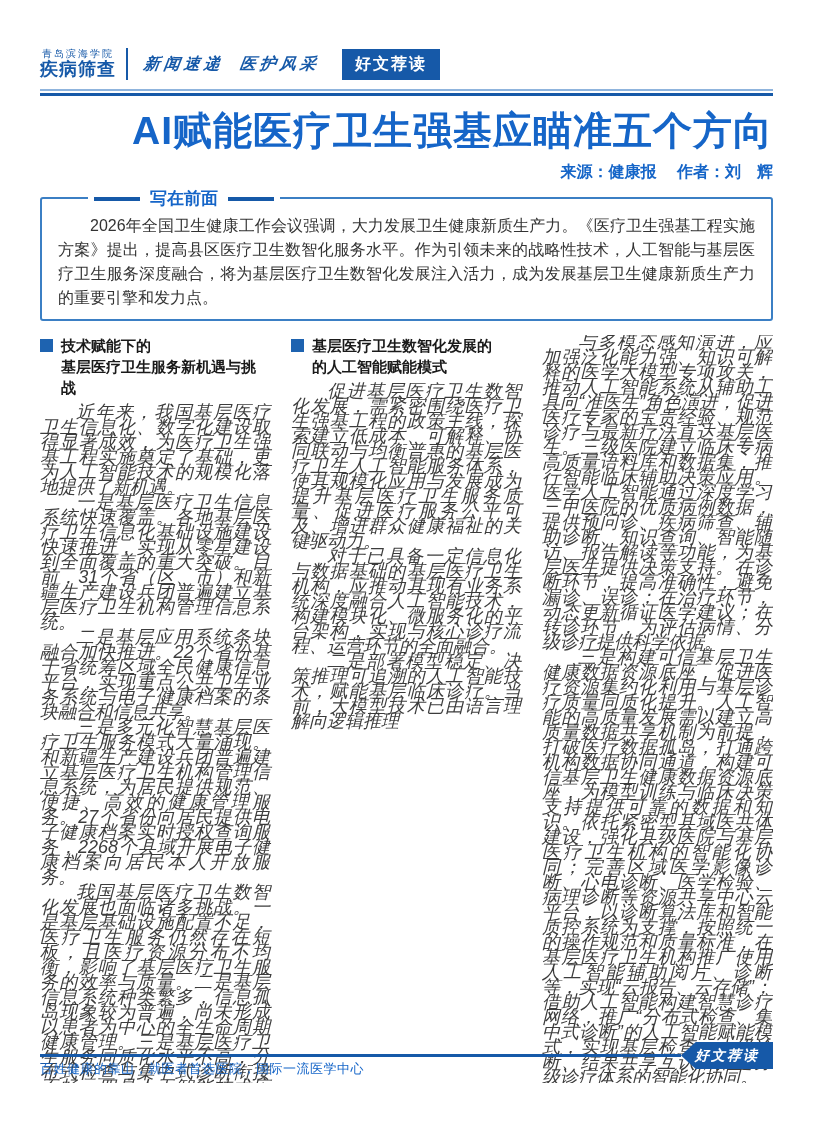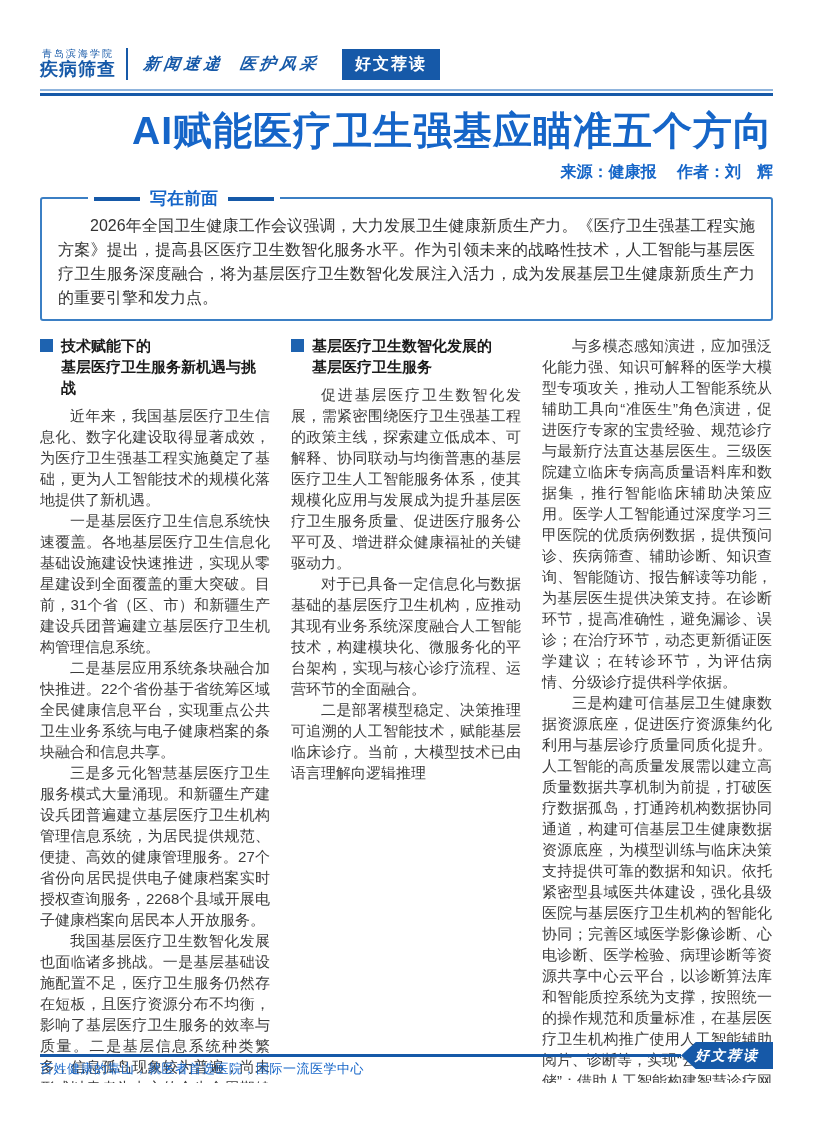--- a/index.html
+++ b/index.html
@@ -26,21 +26,21 @@
   .preface-label-wrap { position:absolute; top:-12px; left:46px; display:flex; align-items:center; background:#ffffff; padding:0 6px; }
   .dash { width:46px; height:4px; background:#1659a8; }
   .preface-label { color:#1565c8; font-weight:bold; font-size:17px; margin:0 10px; white-space:nowrap; }
   .preface-text { margin:0; font-size:16px; line-height:24px; color:#333333; text-indent:2em; text-align:justify; }
   
   .columns { display:flex; gap:21px; margin-top:14px; height:748px; overflow:hidden; }
   .col { width:230px; flex:0 0 auto; }
   .col-head { display:flex; margin-bottom:7px; }
   .sq { flex:0 0 auto; width:13px; height:13px; background:#1e63b0; margin:4px 8px 0 0; }
   .col-head-text { font-size:15px; font-weight:bold; color:#1a1a1a; line-height:21px; }
-  .col p { margin:0; font-size:15px; line-height:21px; color:#3c3c3c; text-align:justify; text-indent:2em; }
+  .col p { margin:0; font-size:18px; line-height:15px; color:#3c3c3c; text-align:justify; text-indent:2em;font-style:italic; }
   
   .end-rule { position:absolute; left:40px; right:40px; top:1042px; display:flex; align-items:center; }
   .rule-line { flex:1; height:3px; background:#1659a8; }
   .end-badge {
     width:92px; height:27px; background:#1659a8; color:#ffffff;
     clip-path:polygon(0 50%, 16% 0, 100% 0, 100% 100%, 16% 100%);
     display:flex; align-items:center; justify-content:center;
     font-family:"DejaVu Serif", serif; font-style:italic; font-weight:bold; font-size:14px; letter-spacing:2px;
   }
   .slogan { position:absolute; left:40px; top:1060px; color:#1565c8; font-size:13px; letter-spacing:0.5px; }
@@ -89,21 +89,21 @@
       <p>二是基层应用系统条块融合加快推进。22个省份基于省统筹区域全民健康信息平台，实现重点公共卫生业务系统与电子健康档案的条块融合和信息共享。</p>
       <p>三是多元化智慧基层医疗卫生服务模式大量涌现。和新疆生产建设兵团普遍建立基层医疗卫生机构管理信息系统，为居民提供规范、便捷、高效的健康管理服务。27个省份向居民提供电子健康档案实时授权查询服务，2268个县域开展电子健康档案向居民本人开放服务。</p>
       <p>我国基层医疗卫生数智化发展也面临诸多挑战。一是基层基础设施配置不足，医疗卫生服务仍然存在短板，且医疗资源分布不均衡，影响了基层医疗卫生服务的效率与质量。二是基层信息系统种类繁多，信息孤岛现象较为普遍，尚未形成以患者为中心的全生命周期健康管理。三是基层医疗卫生服务同质化水平不高，分布式检查与集中式诊断衔接不畅。四是人工智能技术应用受到模型泛化能力、算力成本、数据质量与场景融合等因素制约，未能充分发挥智能化优势。</p>
     </div>
 
     <div class="col">
       <div class="col-head">
         <span class="sq"></span>
         <div class="col-head-text">
           <div>基层医疗卫生数智化发展的</div>
-          <div>基层医疗卫生服务</div>
+          <div>的人工智能赋能模式</div>
         </div>
       </div>
       <p>促进基层医疗卫生数智化发展，需紧密围绕医疗卫生强基工程的政策主线，探索建立低成本、可解释、协同联动与均衡普惠的基层医疗卫生人工智能服务体系，使其规模化应用与发展成为提升基层医疗卫生服务质量、促进医疗服务公平可及、增进群众健康福祉的关键驱动力。</p>
       <p>对于已具备一定信息化与数据基础的基层医疗卫生机构，应推动其现有业务系统深度融合人工智能技术，构建模块化、微服务化的平台架构，实现与核心诊疗流程、运营环节的全面融合。</p>
       <p>二是部署模型稳定、决策推理可追溯的人工智能技术，赋能基层临床诊疗。当前，大模型技术已由语言理解向逻辑推理</p>
     </div>
 
     <div class="col">
       <p>与多模态感知演进，应加强泛化能力强、知识可解释的医学大模型专项攻关，推动人工智能系统从辅助工具向“准医生”角色演进，促进医疗专家的宝贵经验、规范诊疗与最新疗法直达基层医生。三级医院建立临床专病高质量语料库和数据集，推行智能临床辅助决策应用。医学人工智能通过深度学习三甲医院的优质病例数据，提供预问诊、疾病筛查、辅助诊断、知识查询、智能随访、报告解读等功能，为基层医生提供决策支持。在诊断环节，提高准确性，避免漏诊、误诊；在治疗环节，动态更新循证医学建议；在转诊环节，为评估病情、分级诊疗提供科学依据。</p>
       <p>三是构建可信基层卫生健康数据资源底座，促进医疗资源集约化利用与基层诊疗质量同质化提升。人工智能的高质量发展需以建立高质量数据共享机制为前提，打破医疗数据孤岛，打通跨机构数据协同通道，构建可信基层卫生健康数据资源底座，为模型训练与临床决策支持提供可靠的数据和知识。依托紧密型县域医共体建设，强化县级医院与基层医疗卫生机构的智能化协同；完善区域医学影像诊断、心电诊断、医学检验、病理诊断等资源共享中心云平台，以诊断算法库和智能质控系统为支撑，按照统一的操作规范和质量标准，在基层医疗卫生机构推广使用人工智能辅助阅片、诊断等，实现“云报告、云存储”；借助人工智能构建智慧诊疗网络，推广“分布式检查、集中式诊断”的人工智能赋能模式，实现基层检查、上级诊断、结果共享互认，推进分级诊疗体系的智能化协同。</p>

